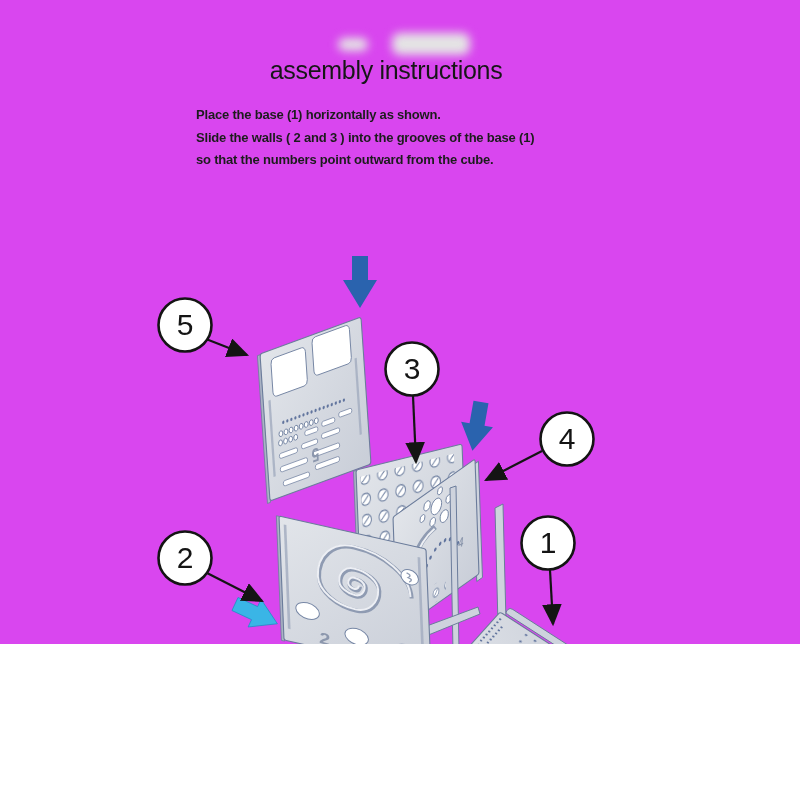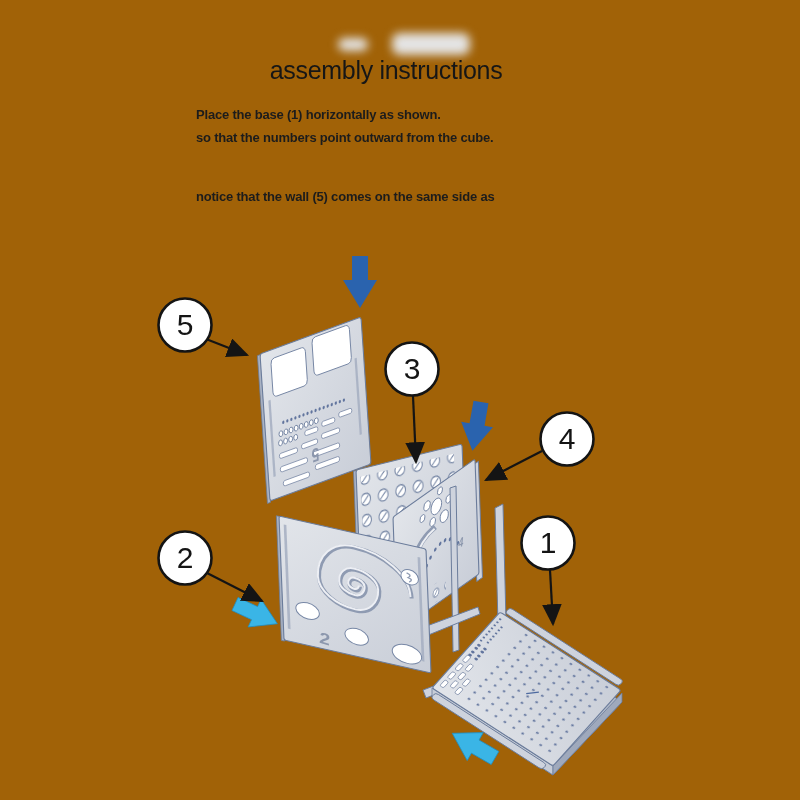--- a/index.html
+++ b/index.html
@@ -1,16 +1,16 @@
 <!DOCTYPE html>
 <html><head>
 <meta charset="utf-8">
 <style>
   html,body{margin:0;padding:0;background:#fff;}
-  #page{position:relative;width:800px;height:800px;background:#a16207;overflow:hidden;
+  #page{position:relative;width:800px;height:644px;background:#d946ef;overflow:hidden;
         font-family:"Liberation Sans",sans-serif;color:#1c1c1c;}
   .title{position:absolute;top:56px;left:0;width:772px;text-align:center;
          font-size:25px;letter-spacing:-0.3px;font-weight:400;color:#161616;}
   .para{position:absolute;left:196px;font-size:13px;font-weight:700;
         letter-spacing:-0.2px;line-height:22.5px;color:#1c1c1c;}
   #para1{top:104px;}
   #para2{top:186px;}
   .smudge{position:absolute;background:#e4e4e4;border-radius:8px;filter:blur(5px);}
   svg{position:absolute;left:0;top:0;}
   .panel-face{fill:url(#panelG);stroke:#6b7c9b;stroke-width:1.1;vector-effect:non-scaling-stroke;}
@@ -33,25 +33,25 @@
 
 <div id="page">
 
   <div class="smudge" style="left:338px;top:38px;width:30px;height:13px;"></div>
   <div class="smudge" style="left:392px;top:33px;width:78px;height:22px;"></div>
 
   <div class="title">assembly instructions</div>
 
   <div class="para" id="para1">
     <div>Place the base (1) horizontally as shown.</div>
+    <div>Slide the walls ( 2 and 3 ) into the grooves of the base (1)</div>
     <div>so that the numbers point outward from the cube.</div>
   </div>
 
   <div class="para" id="para2">
-    <div>notice that the wall (5) comes on the same side as</div>
   </div>
 
   <svg width="800" height="800" viewBox="0 0 800 800">
     <defs>
       <linearGradient id="panelG" x1="0" y1="0" x2="1" y2="1">
         <stop offset="0" stop-color="#e2e5ea"></stop>
         <stop offset="1" stop-color="#c9ced8"></stop>
       </linearGradient>
       <marker id="ah" markerWidth="11" markerHeight="9" refX="9" refY="4.5" orient="auto">
         <path d="M0,0 L10,4.5 L0,9 Z" fill="#141414"></path>

